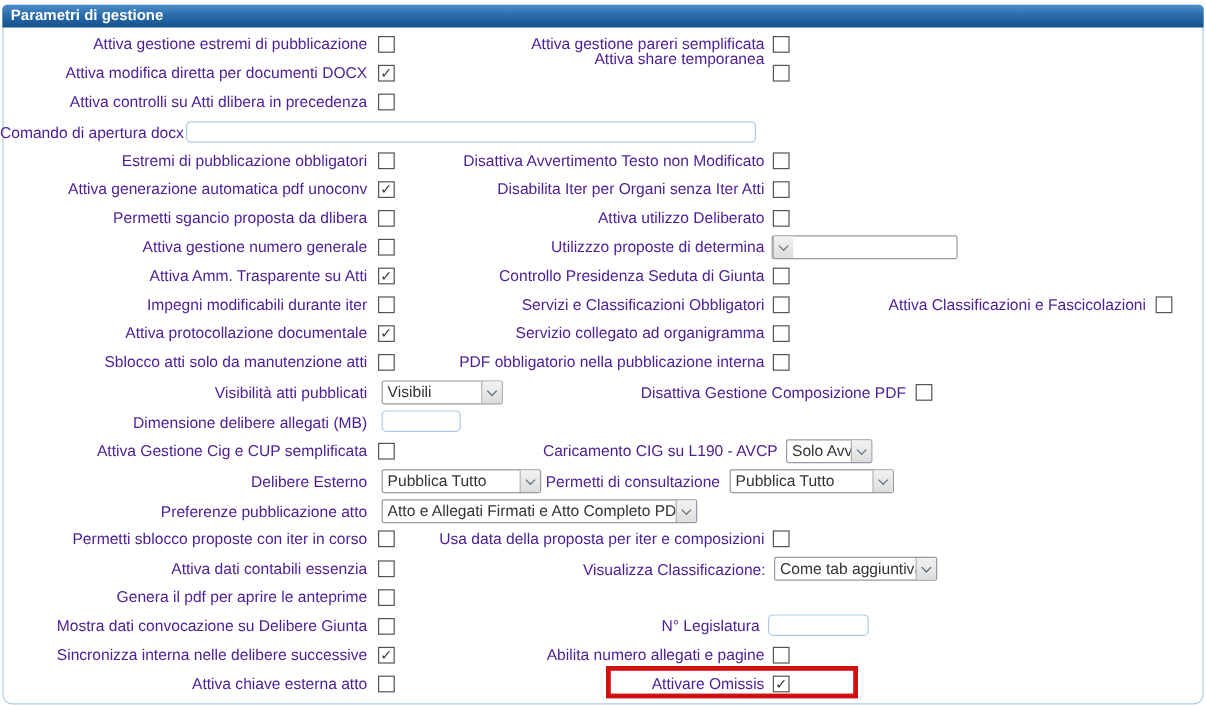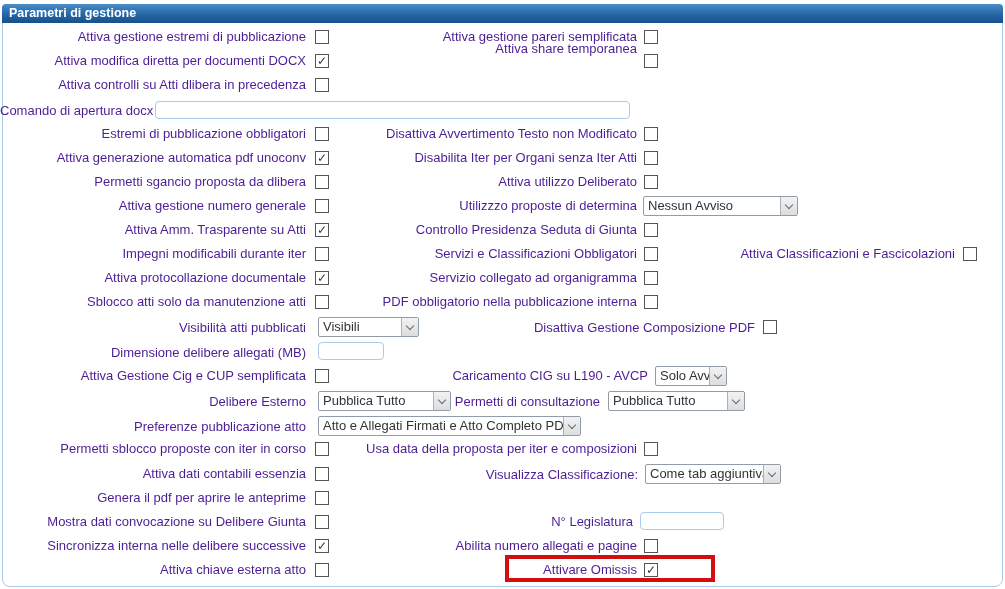--- a/index.html
+++ b/index.html
@@ -52,21 +52,20 @@
 
 <span class="lbl" style="top:173px;left:0;width:306px">Permetti sgancio proposta da dlibera</span>
 <span class="cb" style="top:175px;left:315px"></span>
 <span class="lbl" style="top:173px;left:330px;width:307px">Attiva utilizzo Deliberato</span>
 <span class="cb" style="top:175px;left:644px"></span>
 
 <span class="lbl" style="top:197px;left:0;width:306px">Attiva gestione numero generale</span>
 <span class="cb" style="top:199px;left:315px"></span>
 <span class="lbl" style="top:197px;left:330px;width:307px">Utilizzzo proposte di determina</span>
 <span class="sel" style="top:196px;left:643px;width:155px">
-  <span class="sel-text">Nessun Avviso</span>
   <span class="sel-btn">
       <i class="chev"></i>
     </span>
 </span>
 
 <span class="lbl" style="top:221px;left:0;width:306px">Attiva Amm. Trasparente su Atti</span>
 <span class="cb" style="top:223px;left:315px">✓</span>
 <span class="lbl" style="top:221px;left:330px;width:307px">Controllo Presidenza Seduta di Giunta</span>
 <span class="cb" style="top:223px;left:644px"></span>
 

